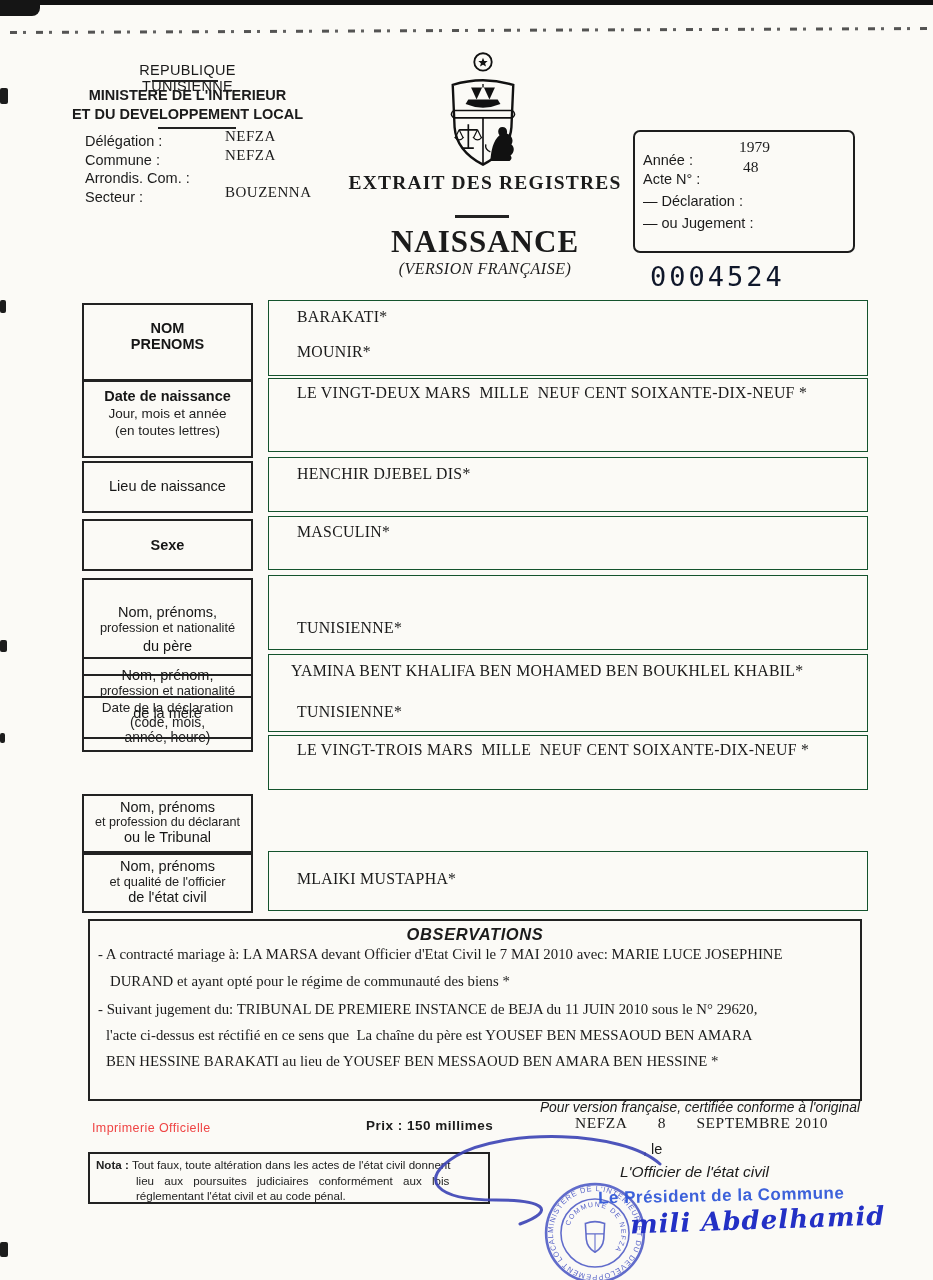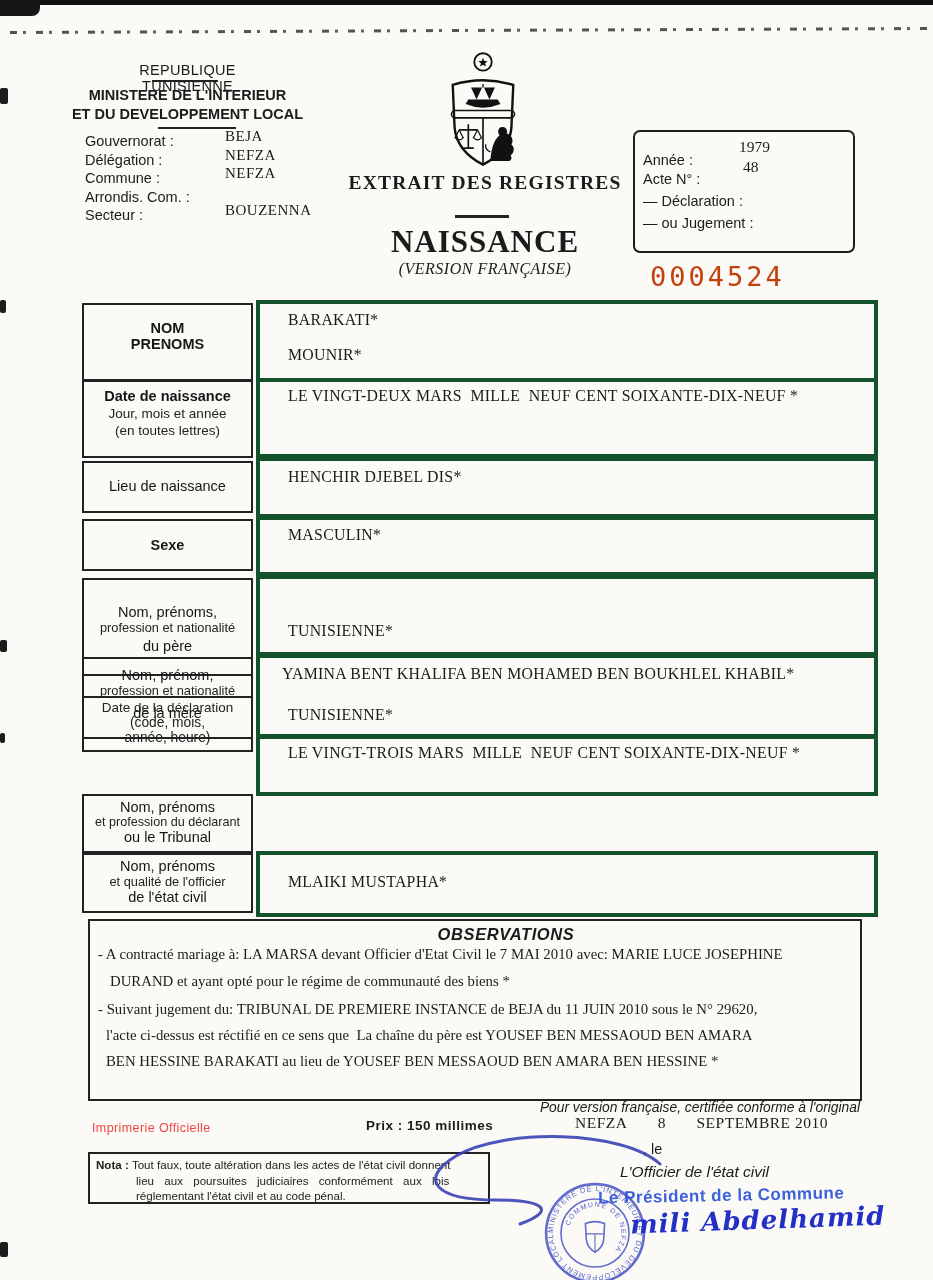--- a/index.html
+++ b/index.html
@@ -34,34 +34,34 @@
   .u-t2{left:455px;top:215px;width:54px;height:2.5px;background:#222;}
   .t3{left:330px;top:224px;width:310px;text-align:center;font-weight:bold;font-size:31px;letter-spacing:1px;}
   .t4{left:330px;top:260px;width:310px;text-align:center;font-style:italic;font-size:16px;letter-spacing:.5px;}
 
   
   .actbox{left:633px;top:130px;width:218px;height:119px;border:2px solid #1d1d1d;border-radius:7px;font-size:14.5px;}
   .actbox .lab{position:absolute;left:8px;}
   .actbox .val{position:absolute;font-family:"Liberation Serif",serif;font-size:15.5px;}
 
   .serial{left:650px;top:261px;font-family:"DejaVu Sans Mono",monospace;font-size:27px;
-          letter-spacing:3px;color:#c2410c;font-weight:500;}
+          letter-spacing:3px;color:#0f172a;font-weight:500;}
 
   
   .lblbox{left:82px;width:167px;border:2px solid #222;text-align:center;}
-  .valbox{left:256px;width:598px;border:4px solid #14532d;padding-left:16px;}
+  .valbox{left:268px;width:598px;border:1px solid #14532d;}
   .lbl-main{font-size:14.5px;font-weight:600;color:#161616;}
   .lbl-sub{font-size:12.8px;color:#222;}
   .vline{position:absolute;left:28px;font-family:"Liberation Serif",serif;font-size:15.8px;
          letter-spacing:.3px;color:#1a1a1a;white-space:pre-wrap;}
 
   
   .obsbox{left:88px;top:919px;width:770px;height:178px;border:2px solid #222;}
   .obstitle{position:absolute;left:0;top:4px;width:100%;text-align:center;font-weight:bold;
-            font-style:italic;font-size:16.5px;letter-spacing:.6px;padding-left:31px;}
+            font-style:italic;font-size:16.5px;letter-spacing:.6px;}
   .obsline{position:absolute;font-family:"Liberation Serif",serif;font-size:14.8px;white-space:pre-wrap;}
 
   
   .certif{left:460px;top:1100px;width:400px;text-align:right;font-style:italic;font-size:13.8px;}
   .placedate{left:575px;top:1114px;font-family:"Liberation Serif",serif;font-size:15.5px;letter-spacing:.5px;}
   .placedate span{margin-right:26px;}
   .imprimerie{left:92px;top:1121px;font-size:12.5px;color:#ef4444;letter-spacing:.4px;}
   .prix{left:366px;top:1118px;font-size:13.5px;font-weight:600;letter-spacing:.5px;}
   .le{left:643px;top:1141px;font-size:14.5px;}
   .officier{left:620px;top:1163px;font-style:italic;font-size:15.5px;}
@@ -91,24 +91,20 @@
   <div class="abs republic">REPUBLIQUE TUNISIENNE</div>
   <div class="abs u-rep"></div>
   <div class="abs ministry">
     <div>MINISTERE DE L'INTERIEUR</div>
     <div>ET DU DEVELOPPEMENT LOCAL</div>
   </div>
   <div class="abs u-min"></div>
 
   <div class="abs admin">
     <div class="admin-row">
-      <span class="admin-lab">Gouvernorat :</span>
-      <span class="admin-val">BEJA</span>
-    </div>
-    <div class="admin-row">
       <span class="admin-lab">Délégation :</span>
       <span class="admin-val">NEFZA</span>
     </div>
     <div class="admin-row">
       <span class="admin-lab">Commune :</span>
       <span class="admin-val">NEFZA</span>
     </div>
     <div class="admin-row">
       <span class="admin-lab">Arrondis. Com. :</span>
       <span class="admin-val"></span>

